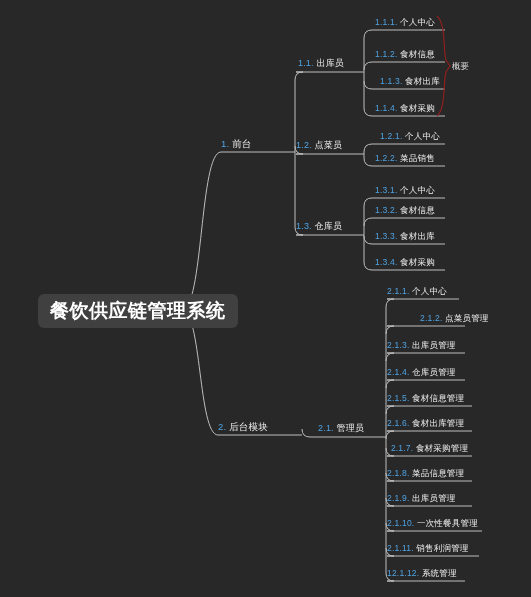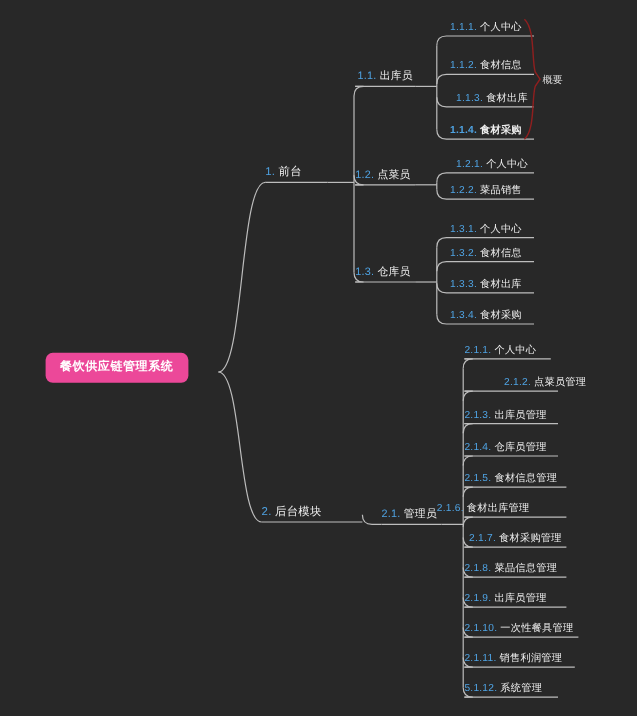--- a/index.html
+++ b/index.html
@@ -11,23 +11,23 @@
     position:relative;
   }
   #canvas{position:absolute;inset:0;width:531px;height:597px;}
   .layer{position:absolute;inset:0;width:531px;height:597px;}
   svg{position:absolute;left:0;top:0;width:531px;height:597px;}
 
   .node{position:absolute;white-space:nowrap;line-height:1;}
 
   
   .root{
-    background:#ec4899;
+    background:#404040;
     color:#ffffff;
-    font-size:10px;
+    font-size:19px;
     font-weight:bold;
     border-radius:6px;
     padding:7px 12px 8px 12px;
     letter-spacing:0.5px;
   }
 
   
   .tnode{
     color:#e8e8e8;
     font-size:9px;
@@ -131,40 +131,40 @@
    C 443 82 446 108 437 116" fill="none" stroke="#8e1f1f" stroke-width="1.2"></path>
     </svg>
   <div class="brace-label" id="brace-label" style="left: 452px; top: 61px;">概要</div>
 
   <div class="layer" id="nodes">
       <div class="node tnode l2" style="left: 221px; top: 139px; width: 52px;"><span class="num">1. </span><span class="lbl">前台</span></div>
       <div class="node tnode l3" style="left: 296px; top: 59px; width: 50px; text-align: center;"><span class="num">1.1. </span><span class="lbl">出库员</span></div>
       <div class="node tnode l4" style="left: 375px; top: 18px; width: 70px;"><span class="num">1.1.1. </span><span class="lbl">个人中心</span></div>
       <div class="node tnode l4" style="left: 375px; top: 50px; width: 70px;"><span class="num">1.1.2. </span><span class="lbl">食材信息</span></div>
       <div class="node tnode l4" style="left: 375px; top: 77px; width: 70px; text-align: center;"><span class="num">1.1.3. </span><span class="lbl">食材出库</span></div>
-      <div class="node tnode l4" style="left: 375px; top: 104px; width: 70px; font-weight: bold;"><span class="num">1.1.4. </span><span class="lbl">食材采购</span></div>
+      <div class="node tnode l4" style="left: 375px; top: 104px; width: 70px;"><span class="num">1.1.4. </span><span class="lbl">食材采购</span></div>
       <div class="node tnode l3" style="left: 296px; top: 141px; width: 50px;"><span class="num">1.2. </span><span class="lbl">点菜员</span></div>
       <div class="node tnode l4" style="left: 375px; top: 132px; width: 70px; text-align: center;"><span class="num">1.2.1. </span><span class="lbl">个人中心</span></div>
       <div class="node tnode l4" style="left: 375px; top: 154px; width: 70px;"><span class="num">1.2.2. </span><span class="lbl">菜品销售</span></div>
       <div class="node tnode l3" style="left: 296px; top: 222px; width: 50px;"><span class="num">1.3. </span><span class="lbl">仓库员</span></div>
       <div class="node tnode l4" style="left: 375px; top: 186px; width: 70px;"><span class="num">1.3.1. </span><span class="lbl">个人中心</span></div>
       <div class="node tnode l4" style="left: 375px; top: 206px; width: 70px;"><span class="num">1.3.2. </span><span class="lbl">食材信息</span></div>
       <div class="node tnode l4" style="left: 375px; top: 232px; width: 70px;"><span class="num">1.3.3. </span><span class="lbl">食材出库</span></div>
       <div class="node tnode l4" style="left: 375px; top: 258px; width: 70px;"><span class="num">1.3.4. </span><span class="lbl">食材采购</span></div>
       <div class="node tnode l2" style="left: 218px; top: 422px; width: 62px;"><span class="num">2. </span><span class="lbl">后台模块</span></div>
       <div class="node tnode l3" style="left: 318px; top: 424px; width: 50px;"><span class="num">2.1. </span><span class="lbl">管理员</span></div>
       <div class="node tnode l4" style="left: 387px; top: 287px; width: 72px;"><span class="num">2.1.1. </span><span class="lbl">个人中心</span></div>
       <div class="node tnode l4" style="left: 387px; top: 314px; width: 78px; padding-left: 33px;"><span class="num">2.1.2. </span><span class="lbl">点菜员管理</span></div>
       <div class="node tnode l4" style="left: 387px; top: 341px; width: 78px;"><span class="num">2.1.3. </span><span class="lbl">出库员管理</span></div>
       <div class="node tnode l4" style="left: 387px; top: 368px; width: 78px;"><span class="num">2.1.4. </span><span class="lbl">仓库员管理</span></div>
       <div class="node tnode l4" style="left: 387px; top: 394px; width: 85px;"><span class="num">2.1.5. </span><span class="lbl">食材信息管理</span></div>
-      <div class="node tnode l4" style="left: 364px; top: 419px; width: 85px;"><span class="num">2.1.6. </span><span class="lbl">食材出库管理</span></div>
+      <div class="node tnode l4" style="left: 387px; top: 419px; width: 85px;"><span class="num">2.1.6. </span><span class="lbl">食材出库管理</span></div>
       <div class="node tnode l4" style="left: 387px; top: 444px; width: 85px; text-align: center;"><span class="num">2.1.7. </span><span class="lbl">食材采购管理</span></div>
       <div class="node tnode l4" style="left: 387px; top: 469px; width: 85px;"><span class="num">2.1.8. </span><span class="lbl">菜品信息管理</span></div>
       <div class="node tnode l4" style="left: 387px; top: 494px; width: 85px;"><span class="num">2.1.9. </span><span class="lbl">出库员管理</span></div>
       <div class="node tnode l4" style="left: 387px; top: 519px; width: 95px;"><span class="num">2.1.10. </span><span class="lbl">一次性餐具管理</span></div>
       <div class="node tnode l4" style="left: 387px; top: 544px; width: 92px;"><span class="num">2.1.11. </span><span class="lbl">销售利润管理</span></div>
-      <div class="node tnode l4" style="left: 387px; top: 569px; width: 78px;"><span class="num">5.1.12. </span><span class="lbl">系统管理</span></div>
+      <div class="node tnode l4" style="left: 387px; top: 569px; width: 78px;"><span class="num">12.1.12. </span><span class="lbl">系统管理</span></div>
     </div>
 
   <div class="node root" id="root-node" style="left: 38px; top: 294px;">餐饮供应链管理系统</div>
 
 </div>
 
 </body></html>

